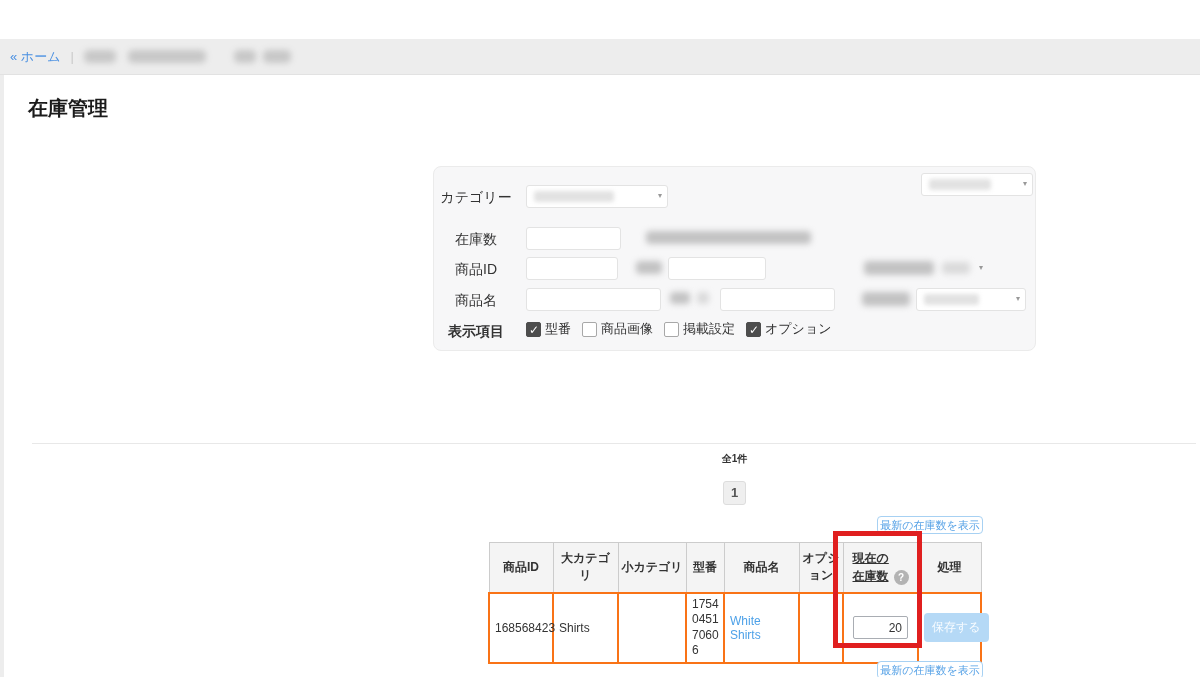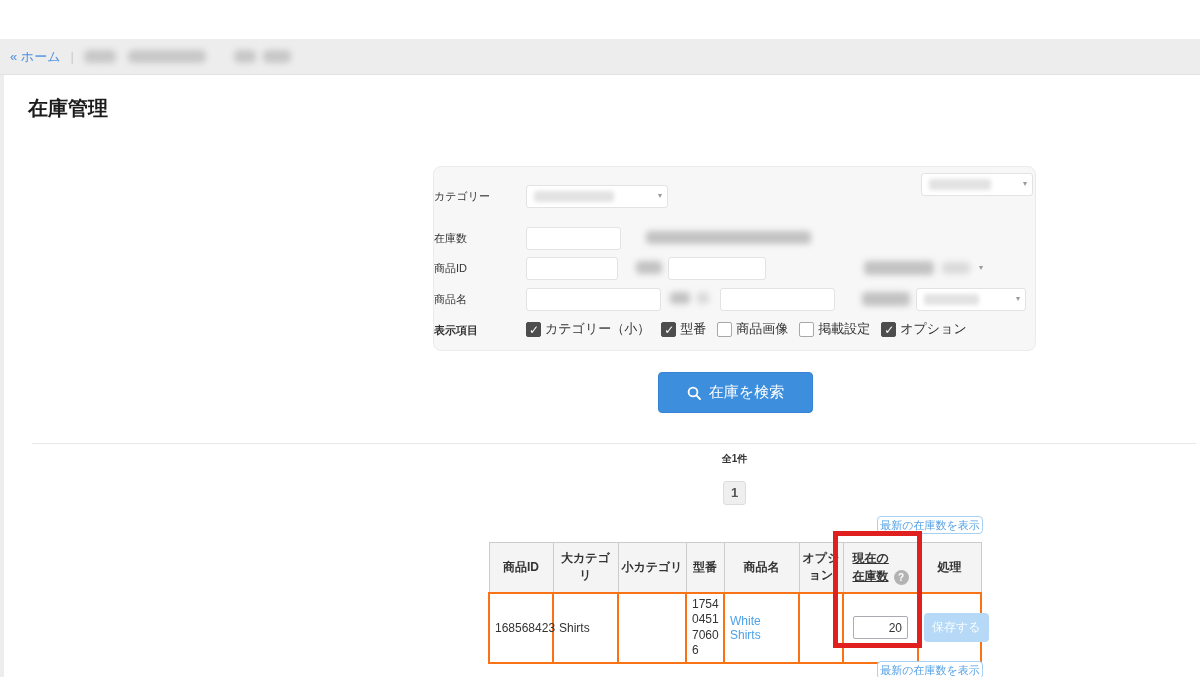--- a/index.html
+++ b/index.html
@@ -17,21 +17,21 @@
   .nav-b2 { width:78px; height:13px; margin-left:12px; }
   .nav-b3 { width:22px; height:13px; margin-left:28px; }
   .nav-b4 { width:28px; height:13px; margin-left:7px; }
   .left-strip { position:absolute; left:0; top:36px; width:4px; height:641px; background:#ededed; }
 
   .page-title { position:absolute; left:28px; top:56px; font-size:20px; font-weight:bold; color:#1b1b1b; }
 
   
   .panel { position:absolute; left:433px; top:127px; width:603px; height:185px;
     background:#f7f7f8; border:1px solid #ebebeb; border-radius:8px; }
-  .f-label { position:absolute; left:0; width:84px; text-align:left; font-size:11px; color:#333; }
+  .f-label { position:absolute; left:0; width:84px; text-align:center; font-size:14px; color:#333; }
   .f-label.bold { font-weight:bold; }
   .f-input { position:absolute; height:23px; background:#fff; border:1px solid #e3e3e3; border-radius:3px; }
   .f-input .inner { margin:5px 7px; height:11px; background:#cfcfcf; opacity:.6; filter:blur(2px); border-radius:3px; }
   .sel-arrow { position:absolute; right:5px; top:6px; font-size:8px; color:#999; line-height:1; }
   .blob-dark { position:absolute; background:#8e8e8e; opacity:.5; filter:blur(3px); border-radius:4px; }
   .blob-light { position:absolute; background:#bdbdbd; opacity:.5; filter:blur(3px); border-radius:4px; }
 
   .chk-row { position:absolute; left:92px; top:153px; display:flex; align-items:center; font-size:13px; color:#333; }
   .chk-item { display:flex; align-items:center; margin-right:11px; }
   .checkbox { width:15px; height:15px; border-radius:2px; margin-right:4px; position:relative;
@@ -130,48 +130,37 @@
     <div class="blob-dark" style="left:428px; top:125px; width:48px; height:14px;"></div>
     <div class="f-input" style="left:482px; top:121px; width:110px;">
       <div class="inner" style="width:55px;"></div>
       <span class="sel-arrow">▾</span>
     </div>
 
     <div class="f-label bold" style="top:156px;">表示項目</div>
     <div class="chk-row">
       <span class="chk-item">
         <span class="checkbox" data-checked="true"></span>
-        <span>カテゴリー（小）</span>
-      </span>
-      <span class="chk-item">
-        <span class="checkbox" data-checked="true"></span>
         <span>型番</span>
       </span>
       <span class="chk-item">
         <span class="checkbox" data-checked="false"></span>
         <span>商品画像</span>
       </span>
       <span class="chk-item">
         <span class="checkbox" data-checked="false"></span>
         <span>掲載設定</span>
       </span>
       <span class="chk-item" style="margin-right:0;">
         <span class="checkbox" data-checked="true"></span>
         <span>オプション</span>
       </span>
     </div>
   </div>
 
-  <button class="search-btn">
-    <svg width="14" height="14" viewBox="0 0 14 14">
-      <circle cx="6" cy="6" r="4.4" fill="none" stroke="#ffffff" stroke-width="1.8"></circle>
-      <line x1="9.4" y1="9.4" x2="13" y2="13" stroke="#ffffff" stroke-width="1.8" stroke-linecap="round"></line>
-    </svg>
-    <span>在庫を検索</span>
-  </button>
 
   <div class="divider"></div>
 
   <div class="center-col total-count">全1件</div>
   <div class="center-col pager pager-top">
     <div class="page-box">1</div>
   </div>
   <button class="refresh-btn refresh-top">最新の在庫数を表示</button>
 
   <table class="results">

